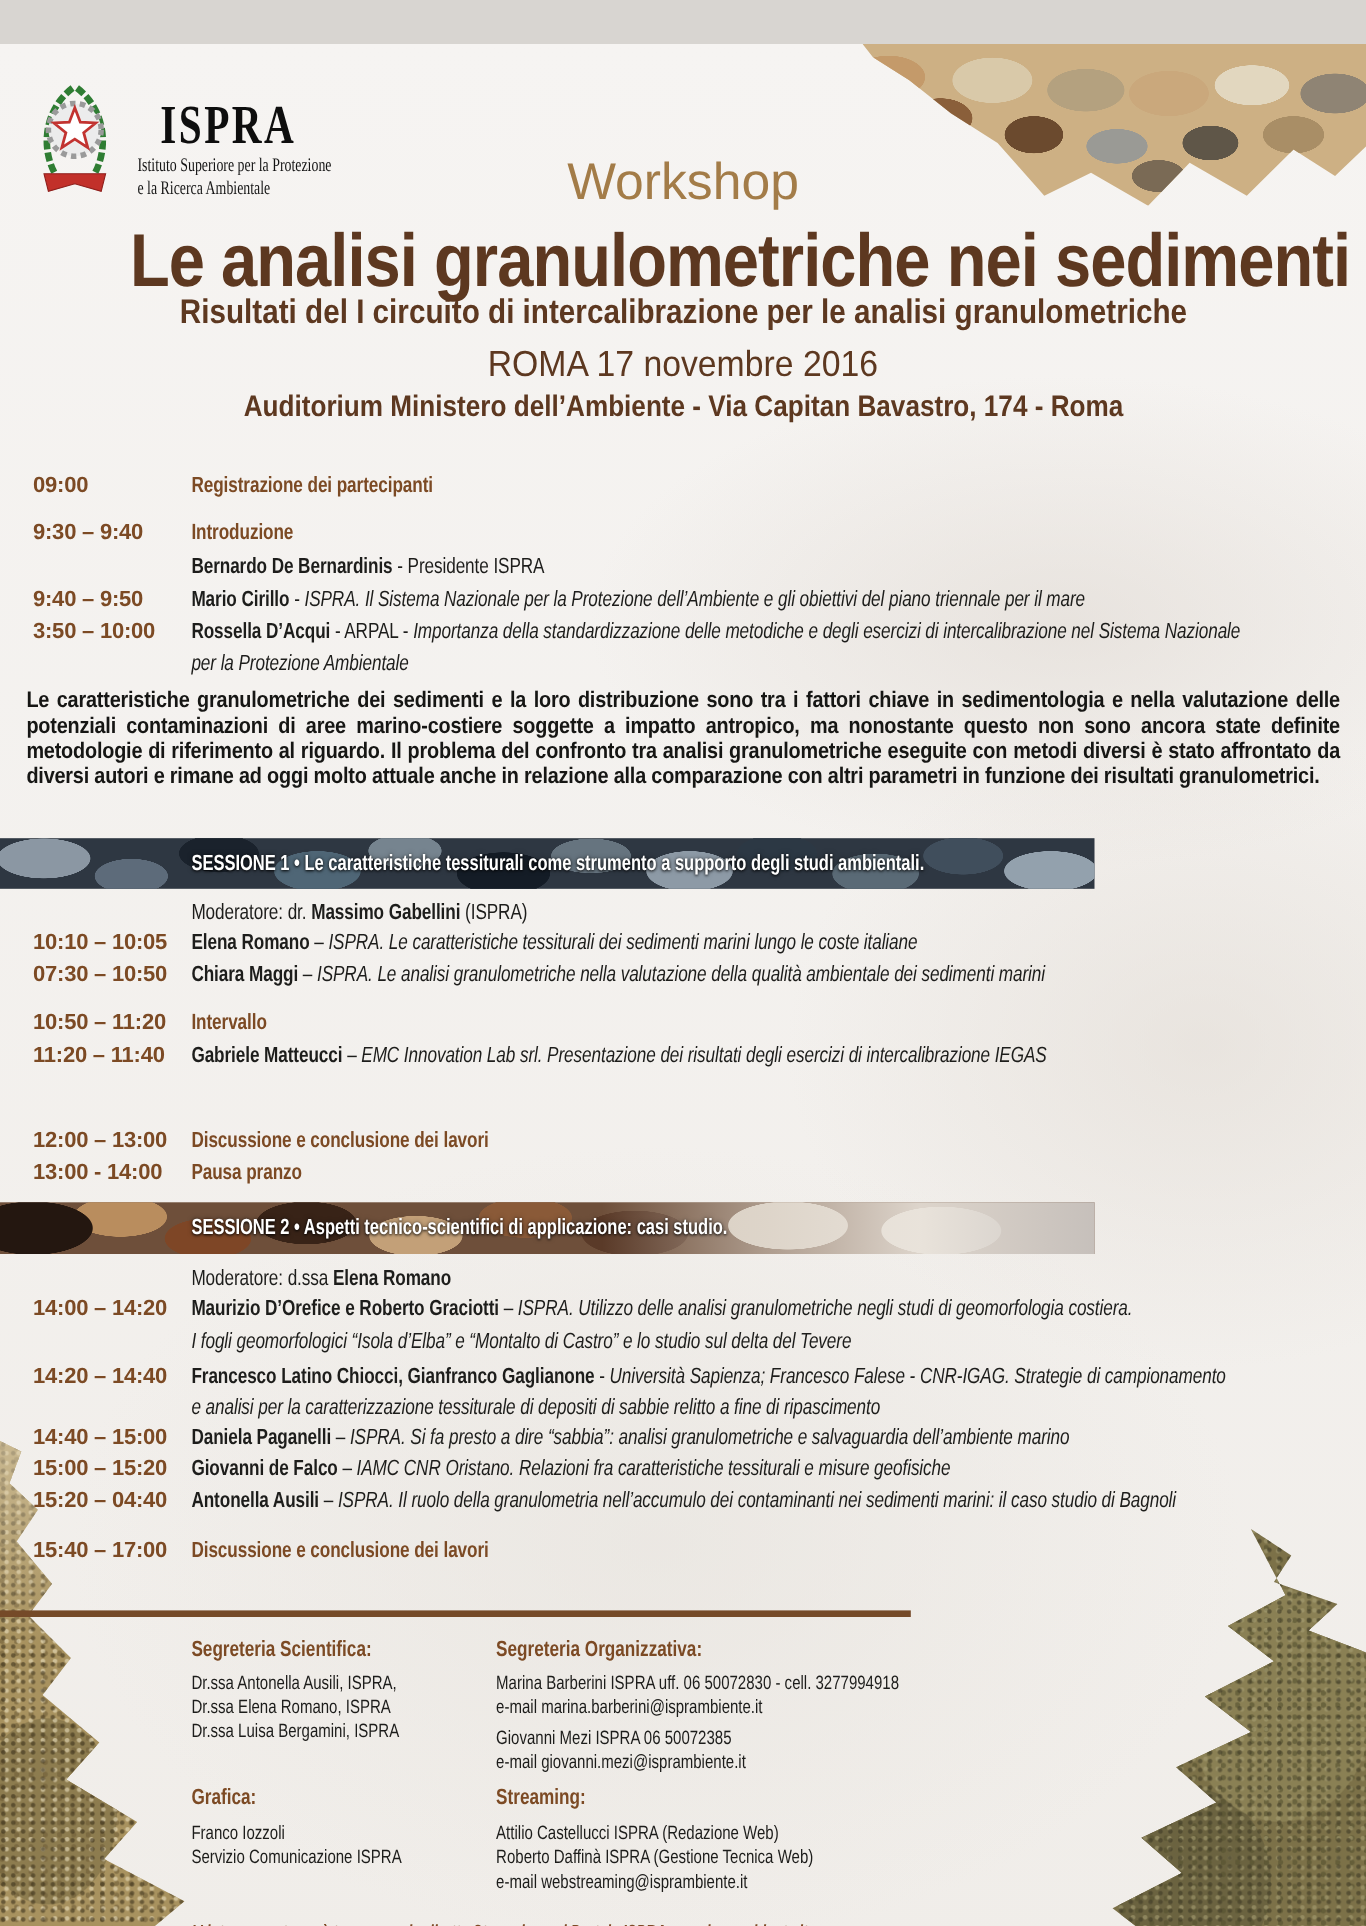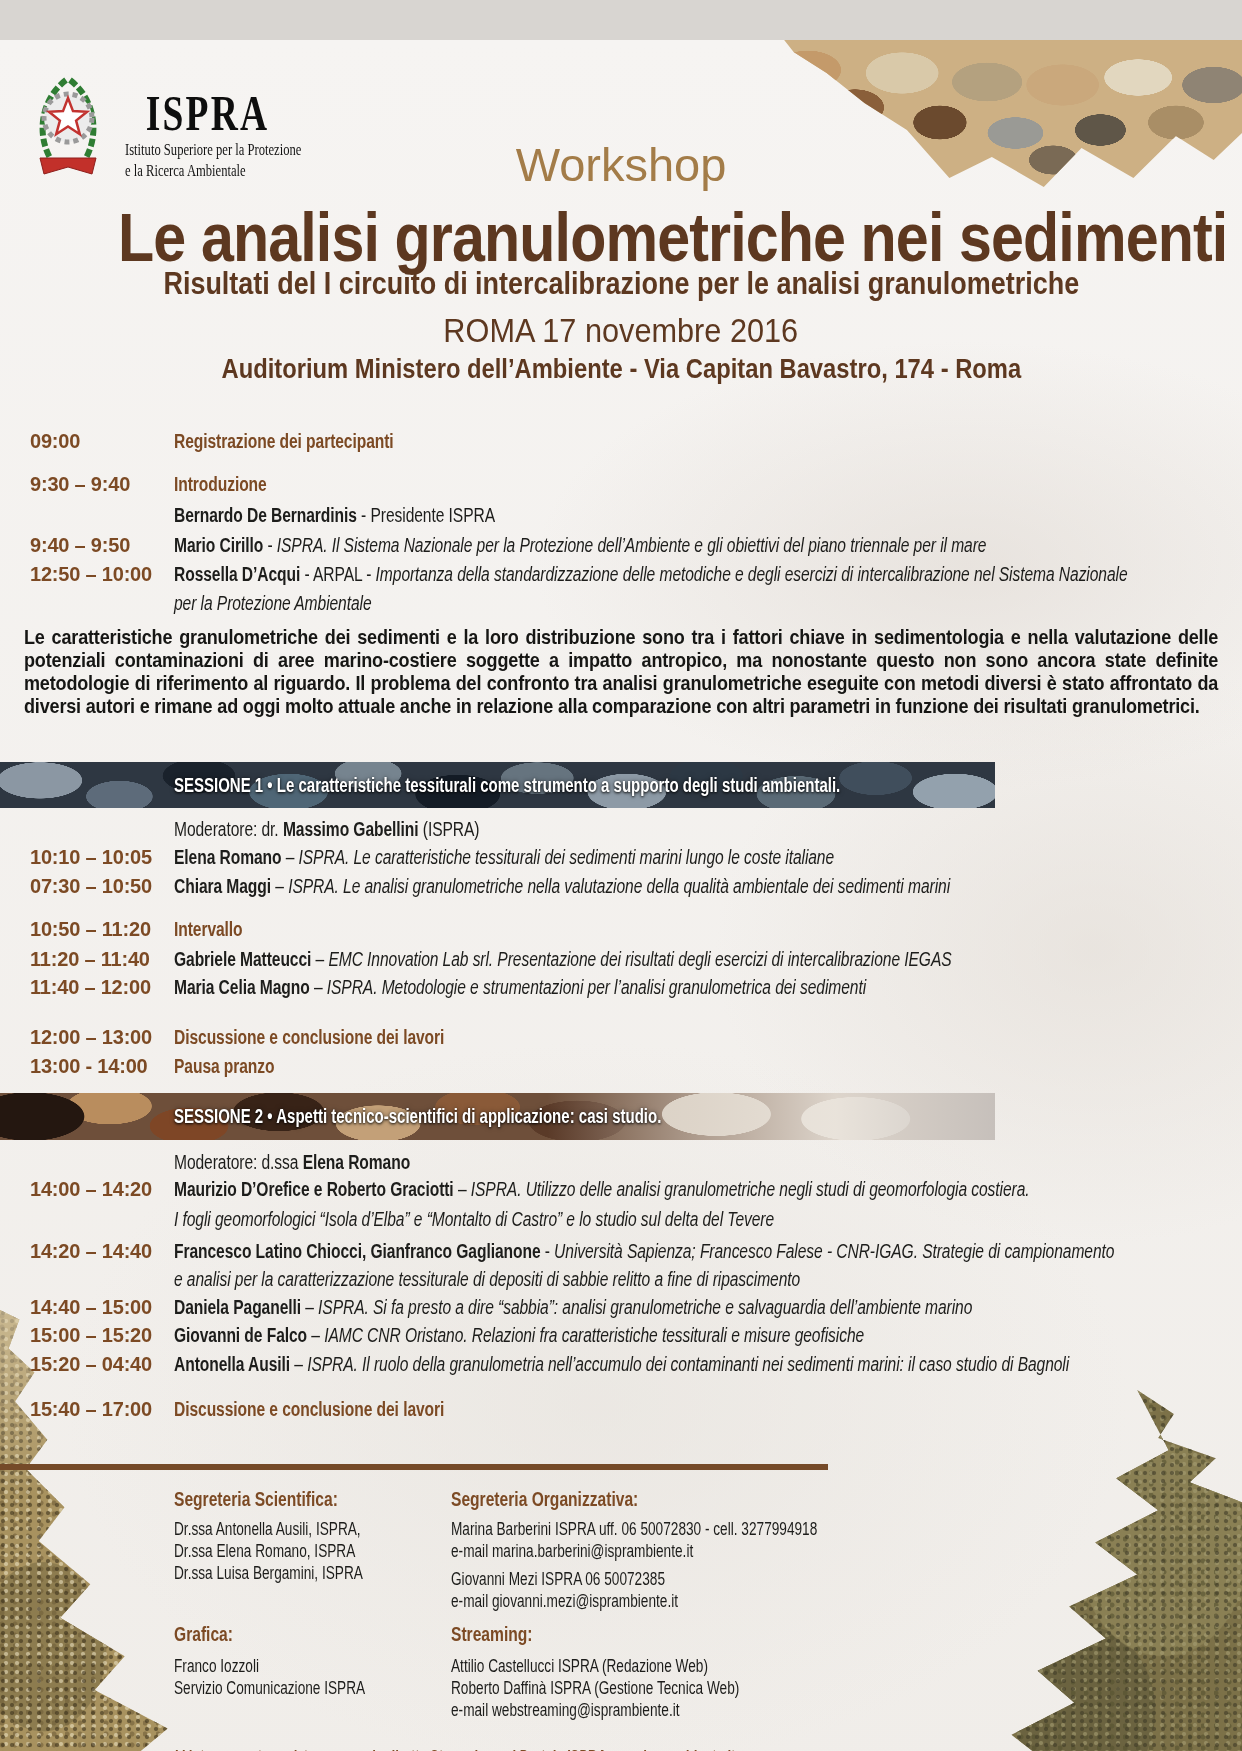--- a/index.html
+++ b/index.html
@@ -141,21 +141,21 @@
     <span class="content heading">Introduzione</span>
   </div>
   <div class="row" style="top:464px">
     <span class="content"><span class="name">Bernardo De Bernardinis</span><span class="up"> - Presidente ISPRA</span></span>
   </div>
   <div class="row" style="top:494px">
     <span class="time">9:40 – 9:50</span>
     <span class="content"><span class="name">Mario Cirillo</span><span class="up"> - </span><span class="desc">ISPRA. Il Sistema Nazionale per la Protezione dell’Ambiente e gli obiettivi del piano triennale per il mare</span></span>
   </div>
   <div class="row" style="top:523px">
-    <span class="time">12:50 – 10:00</span>
+    <span class="time">3:50 – 10:00</span>
     <span class="content"><span class="name">Rossella D’Acqui</span><span class="up"> - ARPAL - </span><span class="desc">Importanza della standardizzazione delle metodiche e degli esercizi di intercalibrazione nel Sistema Nazionale</span></span>
   </div>
   <div class="row" style="top:552px">
     <span class="content desc">per la Protezione Ambientale</span>
   </div>
 
   <div class="abs intro">Le caratteristiche granulometriche dei sedimenti e la loro distribuzione sono tra i fattori chiave in sedimentologia e nella valutazione delle potenziali contaminazioni di aree marino-costiere soggette a impatto antropico, ma nonostante questo non sono ancora state definite metodologie di riferimento al riguardo. Il problema del confronto tra analisi granulometriche eseguite con metodi diversi è stato affrontato da diversi autori e rimane ad oggi molto attuale anche in relazione alla comparazione con altri parametri in funzione dei risultati granulometrici.</div>
 
   <div class="abs banner banner1">
     <span class="banner-text">SESSIONE 1  •  Le caratteristiche tessiturali come strumento a supporto degli studi ambientali.</span>
@@ -171,24 +171,20 @@
     <span class="time">07:30 – 10:50</span>
     <span class="content"><span class="name">Chiara Maggi</span><span class="up"> – </span><span class="desc">ISPRA. Le analisi granulometriche nella valutazione della qualità ambientale dei sedimenti marini</span></span>
   </div>
   <div class="row" style="top:878px">
     <span class="time">10:50 – 11:20</span>
     <span class="content heading">Intervallo</span>
   </div>
   <div class="row" style="top:908px">
     <span class="time">11:20 – 11:40</span>
     <span class="content"><span class="name">Gabriele Matteucci</span><span class="up"> – </span><span class="desc">EMC Innovation Lab srl. Presentazione dei risultati degli esercizi di intercalibrazione IEGAS</span></span>
-  </div>
-  <div class="row" style="top:936px">
-    <span class="time">11:40 – 12:00</span>
-    <span class="content"><span class="name">Maria Celia Magno</span><span class="up"> – </span><span class="desc">ISPRA. Metodologie e strumentazioni per l’analisi granulometrica dei sedimenti</span></span>
   </div>
   <div class="row" style="top:986px">
     <span class="time">12:00 – 13:00</span>
     <span class="content heading">Discussione e conclusione dei lavori</span>
   </div>
   <div class="row" style="top:1015px">
     <span class="time">13:00 - 14:00</span>
     <span class="content heading">Pausa pranzo</span>
   </div>
 

